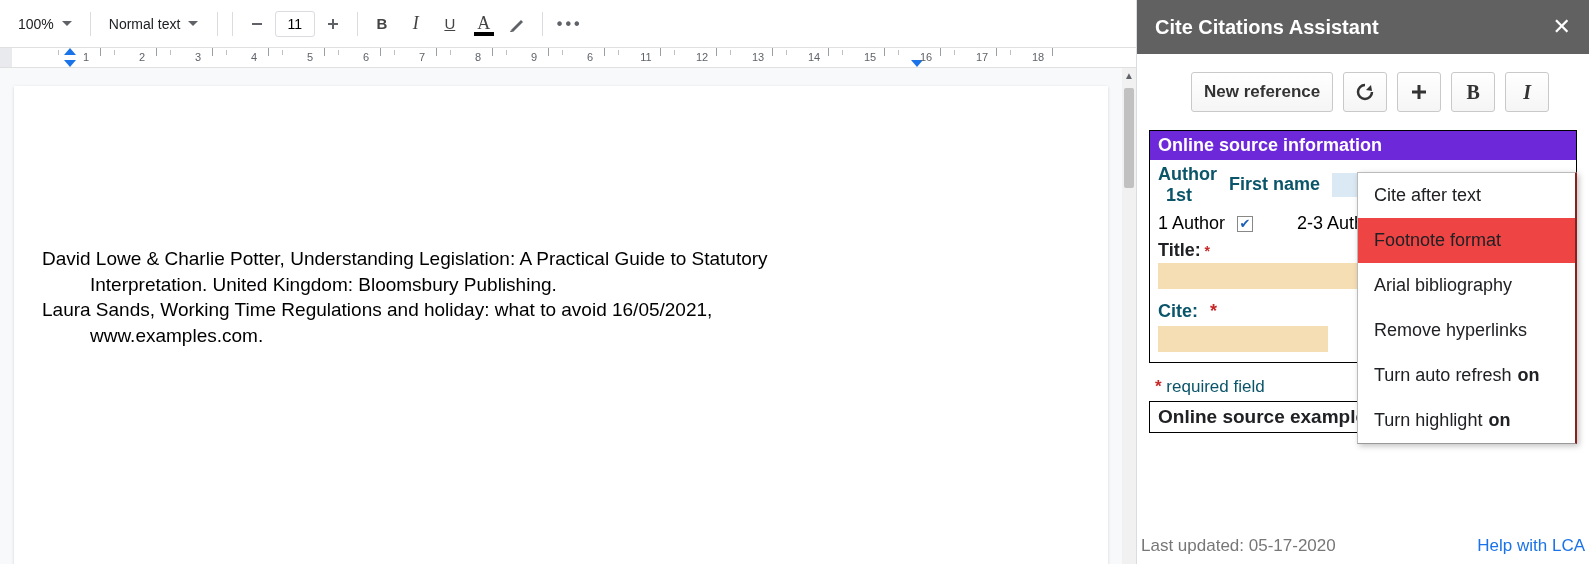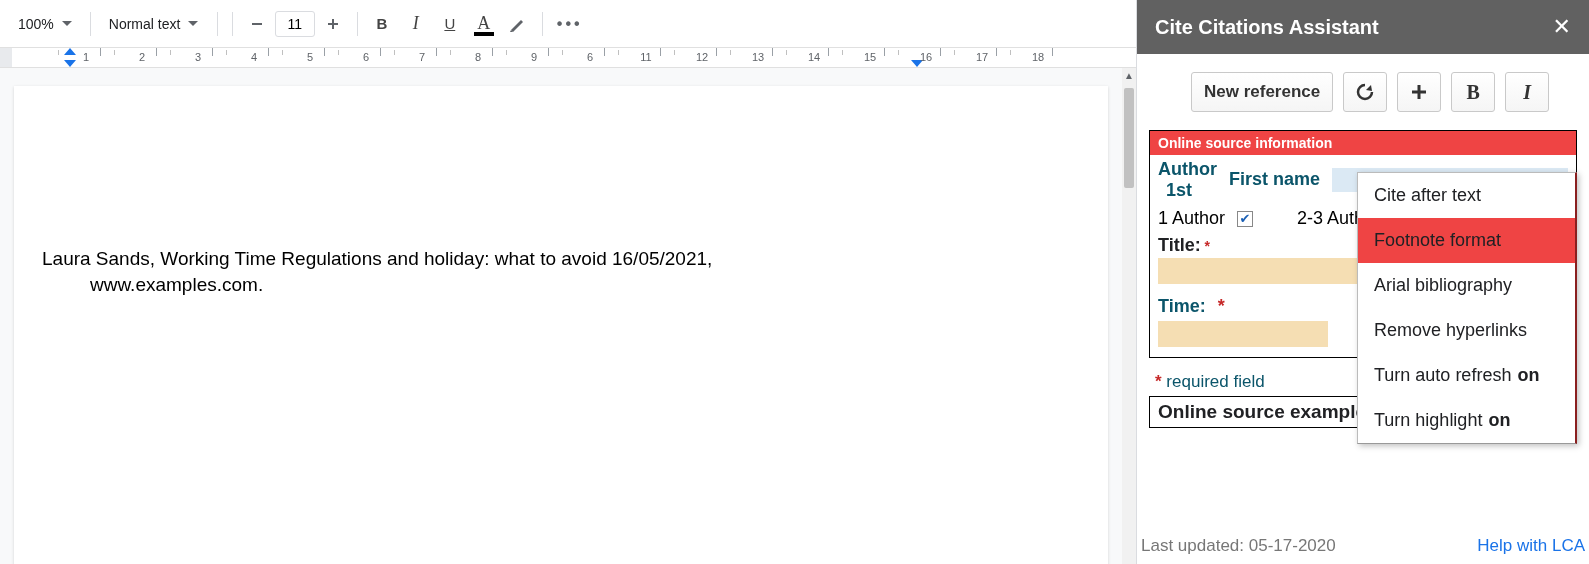--- a/index.html
+++ b/index.html
@@ -118,21 +118,21 @@
     border-radius:3px; height:40px; display:inline-flex; align-items:center;
     justify-content:center; font-size:17px; font-weight:700; cursor:pointer;
     padding: 0 12px; color:#333;
   }
   .sb-btn.small { width:44px; padding:0; }
   .sb-btn .ital { font-family:'Times New Roman',serif; font-style:italic; font-weight:700;}
   .panel {
     border:1px solid #000; background:#fff;
   }
   .panel-head {
-    background:#ef4444; color:#fff; font-weight:700; font-size:14px;
+    background:#6d28d9; color:#fff; font-weight:700; font-size:18px;
     padding:4px 8px;
   }
   .panel-row { display:flex; align-items:center; gap:12px; padding:4px 8px; font-size:18px; color:#0b556a; font-weight:700;}
   .panel-row .col { flex:0 0 auto; }
   .panel-row .lbl-dark { color:#0b556a; }
   .lbl-author1 { display:block; line-height:1.15;}
   .input-like {
     background:#dbe9f4; height:24px; flex:1; border:none;
   }
   .chk { width:16px; height:16px; border:1px solid #888; background:#fff; display:inline-flex; align-items:center; justify-content:center; font-size:13px; color:#1a5fb4;}
@@ -281,20 +281,24 @@
       <span class="ruler-label" style="left: 968px;">17</span>
       <span class="ruler-tick-minor" style="left: 996px;"></span>
       <span class="ruler-tick-major" style="left: 1038px;"></span>
       <span class="ruler-label" style="left: 1024px;">18</span>
     </div>
 </div>
 
 <div class="doc-area">
   <div class="page">
     <div>
+      <span>David Lowe &amp; Charlie Potter, Understanding Legislation: A Practical Guide to Statutory</span><br>
+      <span class="indent">Interpretation. United Kingdom: Bloomsbury Publishing.</span>
+    </div>
+    <div>
       <span>Laura Sands, Working Time Regulations and holiday: what to avoid 16/05/2021,</span><br>
       <span class="indent">www.examples.com.</span>
     </div>
   </div>
 </div>
 
 <div class="vscroll">
   <div class="vscroll-up">▲</div>
   <div class="vscroll-thumb"></div>
 </div>
@@ -346,21 +350,21 @@
         <span class="chk">✔</span>
         <span style="width:20px;"></span>
         <span>2-3 Auth</span>
       </div>
       <div class="panel-sub">
         <span class="lbl-dark" style="font-weight:700;font-size:18px;">Title:</span>
         <span class="req-star">*</span>
       </div>
       <input class="input-peach full" style="">
       <div class="panel-row" style="align-items:center;">
-        <span class="lbl-dark">Time:</span>
+        <span class="lbl-dark">Cite:</span>
         <span class="req-star">*</span>
         <span style="flex:1"></span>
         <span class="lbl-dark">Sho</span>
       </div>
       <div style="padding:0 8px 10px 8px;">
         <input class="input-peach" style="">
       </div>
     </div>
 
     <div class="required-note">

